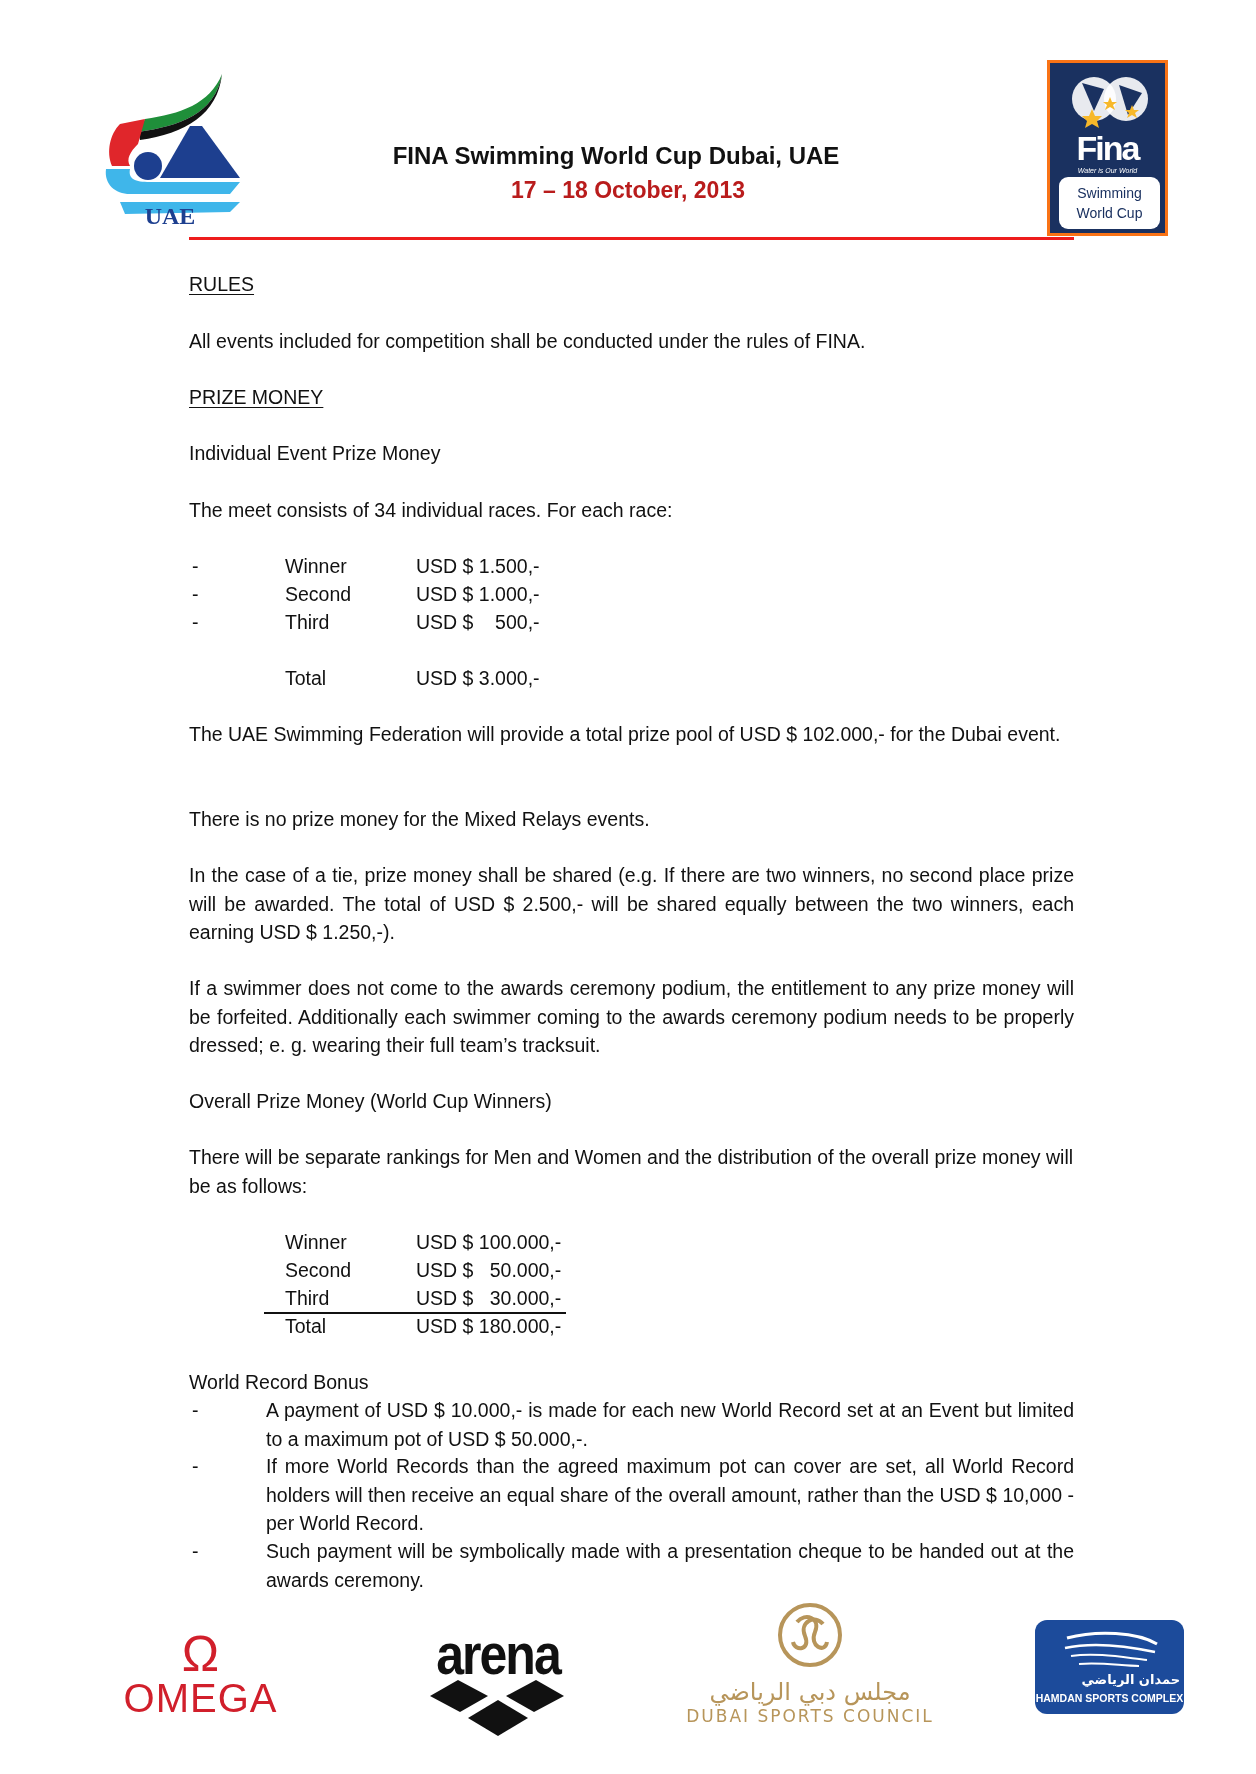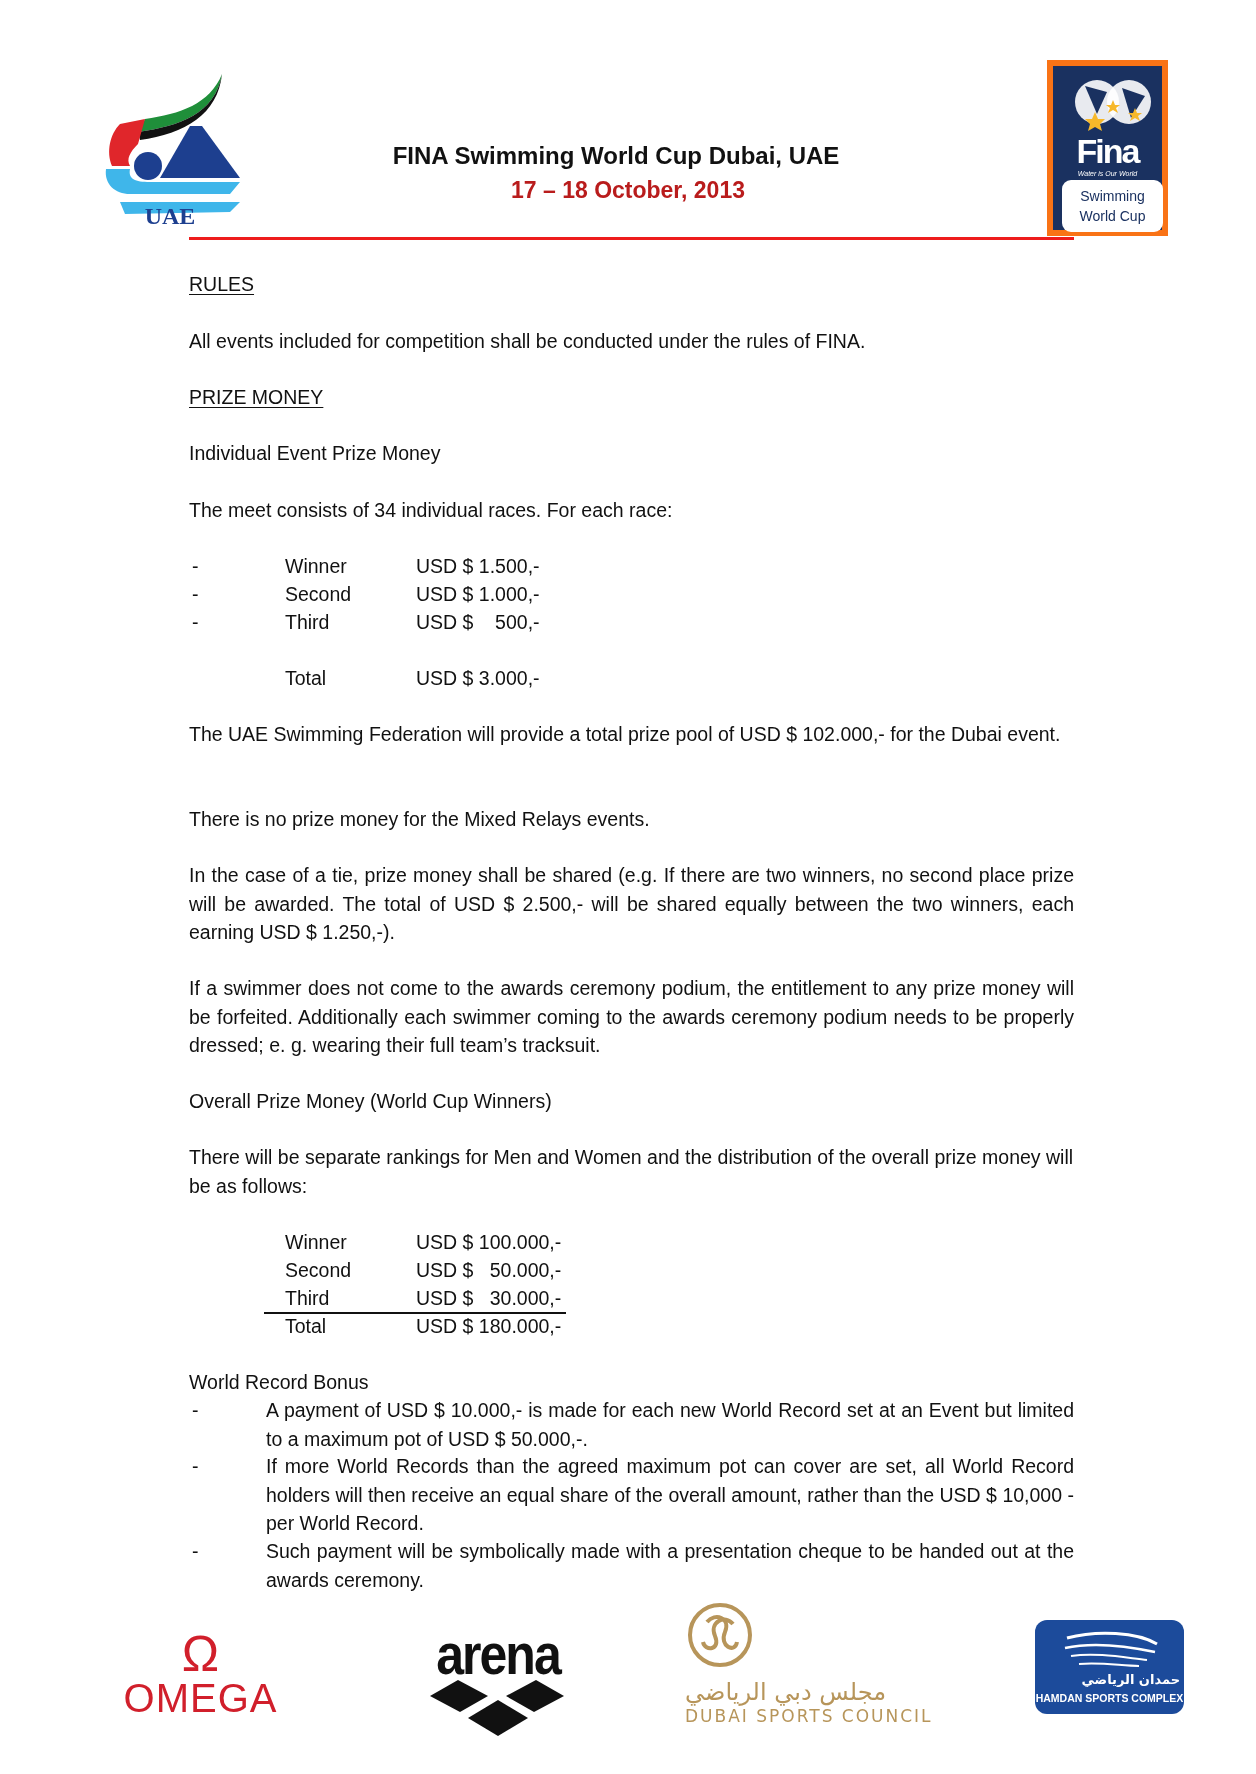--- a/index.html
+++ b/index.html
@@ -19,38 +19,38 @@
   .b { font-weight: normal; }
   .just { text-align: justify; text-align-last: left; }
   .col-label { left: 266px; margin-left: 19px; }
   .col-val { left: 416px; white-space: pre; }
   .dash { left: 192px; }
 
   
   .uae-logo { left: 90px; top: 74px; width: 160px; height: 150px; }
   
   .fina-logo { left: 1047px; top: 60px; width: 121px; height: 176px; background: #1a3160;
-    border: 6px solid #f97316; box-sizing: border-box; }
+    border: 3px solid #f97316; box-sizing: border-box; }
   .fina-word { left: 0; width: 100%; top: 66px; text-align: center; color: #fff;
     font-family: "Liberation Sans", sans-serif; font-weight: bold; font-size: 34px; letter-spacing: -2px; }
   .fina-tag { left: 0; width: 100%; top: 104px; text-align: center; color: #fff;
     font-family: "Liberation Sans", sans-serif; font-size: 7px; font-style: italic; }
   .fina-box { left: 9px; top: 114px; width: 101px; height: 52px; background: #fff; border-radius: 9px;
     color: #1a3160; font-family: "Liberation Sans", sans-serif; font-size: 14px; text-align: center; line-height: 20px;
     padding-top: 6px; box-sizing: border-box; }
 
   
   .omega { left: 108px; top: 1630px; width: 185px; height: 95px; text-align: center; color: #d11f2b;
     font-family: "Liberation Sans", sans-serif; }
   .omega-sym { font-size: 50px; line-height: 48px; display: block; }
   .omega-word { font-size: 40px; line-height: 40px; display: block; letter-spacing: 1px; }
   .arena { left: 428px; top: 1628px; width: 140px; height: 110px; text-align: center; }
   .arena-word { font-family: "Liberation Sans", sans-serif; font-weight: bold; font-size: 50px; line-height: 52px;
     color: #111; letter-spacing: -2px; display: block; transform: scaleY(1.15); }
-  .dsc { left: 685px; top: 1600px; width: 250px; height: 130px; text-align: left; color: #b7955a; }
+  .dsc { left: 685px; top: 1600px; width: 250px; height: 130px; text-align: center; color: #b7955a; }
   .dsc-arabic { font-family: "DejaVu Sans", sans-serif; font-size: 24px; line-height: 28px; display: block; margin-top: 4px; }
   .dsc-en { font-family: "DejaVu Sans", sans-serif; font-size: 17px; line-height: 20px; display: block; letter-spacing: 2px; }
   .hsc { left: 1035px; top: 1620px; width: 149px; height: 94px; background: #1c4b9b; border-radius: 12px; color: #fff; text-align: center; }
   .hsc-arabic { left: 0; width: 100%; top: 52px; font-family: "DejaVu Sans", sans-serif; font-size: 13px; font-weight: bold; margin-left: 41px; }
   .hsc-en { left: 0; width: 100%; top: 72px; font-family: "Liberation Sans", sans-serif; font-weight: bold; font-size: 10.5px; }
 </style>
 </head>
 <body>
 
 <div class="abs uae-logo">

